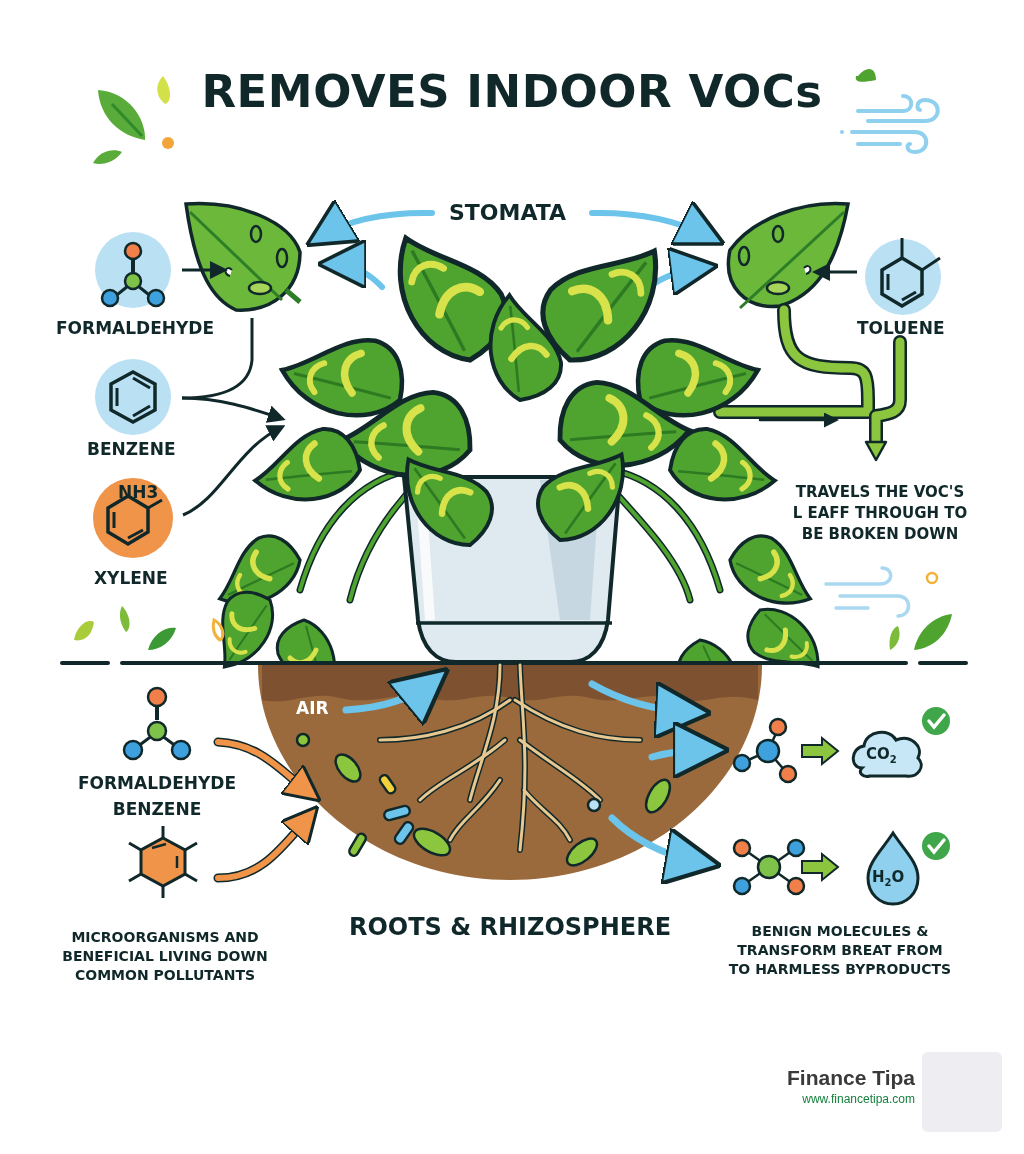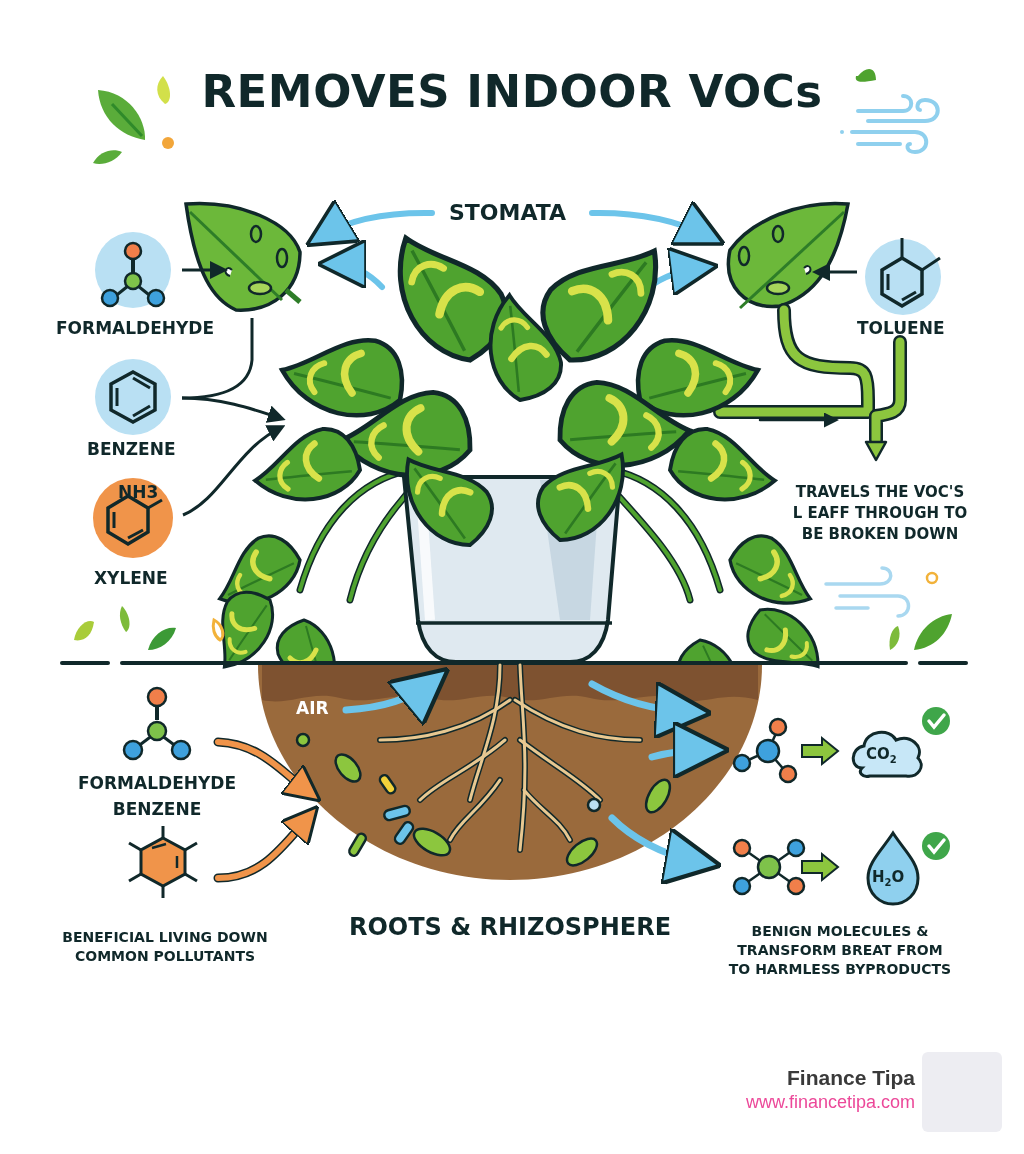--- a/index.html
+++ b/index.html
@@ -9,21 +9,21 @@
   .title { position: absolute; left: 0; width: 1024px; text-align: center; top: 66px;
            font-weight: bold; font-size: 45px; line-height: 52px; color: #10282a; letter-spacing: 0.5px; }
   .lbl { position: absolute; font-weight: bold; color: #10282a; white-space: nowrap; }
   .lbl-md { font-size: 17px; }
   .lbl-sm { font-size: 14px; line-height: 19px; text-align: center; }
   .sub-title { position: absolute; font-weight: bold; font-size: 24px; line-height: 30px;
                text-align: center; color: #10282a; }
   .air { position: absolute; font-weight: bold; font-size: 17px; color: #ffffff; }
   .brand { position: absolute; right: 109px; top: 1066px; text-align: right; }
   .brand-name { font-family: "Liberation Sans", sans-serif; font-weight: bold; font-size: 21px; color: #3a3a3a; }
-  .brand-url { font-family: "Liberation Sans", sans-serif; font-size: 18px; color: #ec4899; margin-top: 2px; }
+  .brand-url { font-family: "Liberation Sans", sans-serif; font-size: 12px; color: #15803d; margin-top: 2px; }
   .logo-box { position: absolute; left: 922px; top: 1052px; width: 80px; height: 80px;
               background: #ededf2; border-radius: 6px; }
 </style>
 </head>
 <body>
 
 <svg class="canvas" width="1024" height="1154" viewBox="0 0 1024 1154">
   <defs>
     <marker id="ahBlue" markerWidth="8" markerHeight="8" refX="5" refY="4" orient="auto" markerUnits="strokeWidth">
       <path d="M0,0 L8,4 L0,8 Z" fill="#6cc4ea" stroke="#10282a" stroke-width="0.6"></path>
@@ -335,20 +335,21 @@
 </div>
 
 <div class="air" style="left:296px; top:698px;">AIR</div>
 
 <div class="lbl lbl-sm" style="left:52px; top:770px; width:210px; font-size:17px; line-height:26px;">
   <div>FORMALDEHYDE</div>
   <div>BENZENE</div>
 </div>
 
 <div class="lbl lbl-sm" style="left:40px; top:928px; width:250px;">
+  <div>MICROORGANISMS AND</div>
   <div>BENEFICIAL LIVING DOWN</div>
   <div>COMMON POLLUTANTS</div>
 </div>
 
 <div class="sub-title" style="left:340px; top:912px; width:340px;">
   <div>ROOTS &amp; RHIZOSPHERE</div>
 </div>
 
 <div class="lbl" style="left:866px; top:745px; font-size:15px;">
   CO<sub style="font-size:10px;">2</sub>

